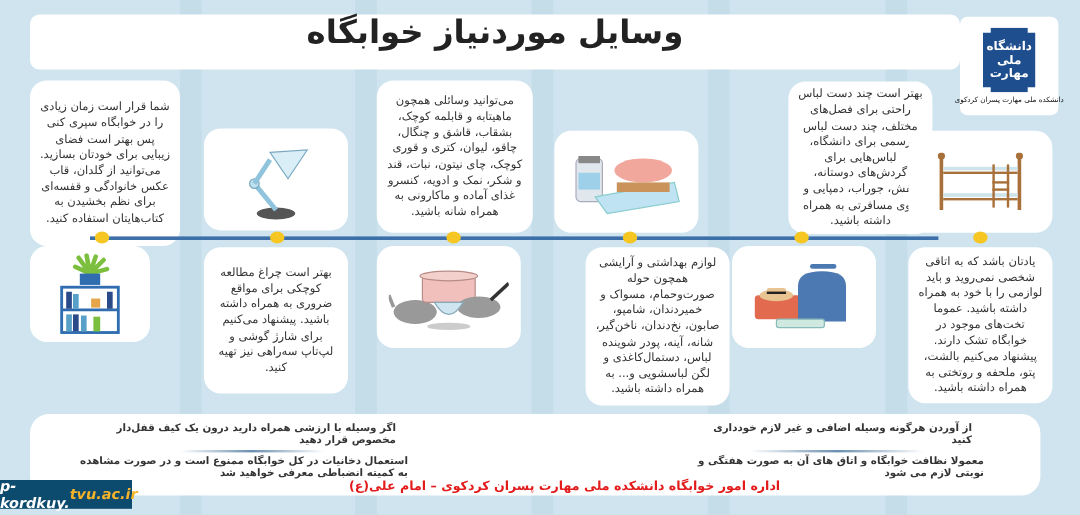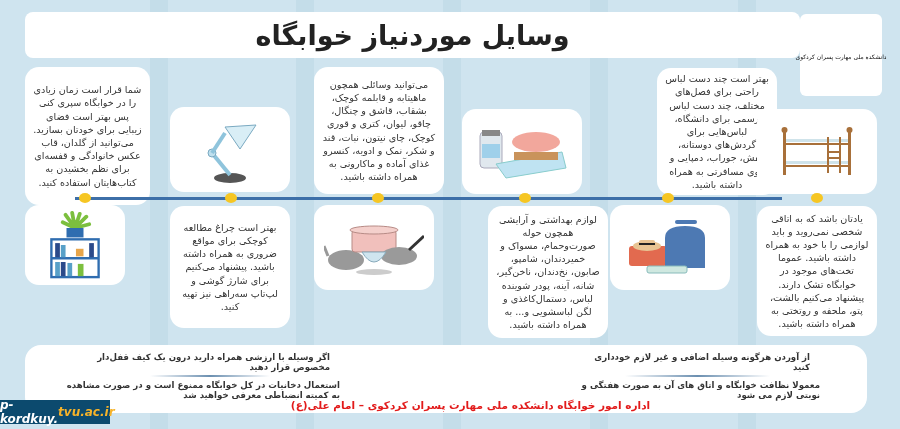--- a/index.html
+++ b/index.html
@@ -10,21 +10,21 @@
     position: relative;
     direction: rtl;
   }
   .bg-stripe {
     position: absolute; top: 0; bottom: 0; width: 18px;
     background: #c4dde9;
   }
   .title-box {
     position: absolute; left: 25px; top: 12px; width: 775px; height: 46px;
     background: #fff; border-radius: 8px;
-    display: flex; align-items: center; justify-content: center;
+    display: flex; justify-content: center;
   }
   .title-box h1 {
     font-size: 27px; font-weight: bold; color: #222;
     letter-spacing: 1px;
   }
   .logo {
     position: absolute; left: 800px; top: 14px; width: 82px; height: 82px;
     background: #fff; border-radius: 6px;
     display: flex; flex-direction: column; align-items: center; justify-content: center;
   }
@@ -82,20 +82,21 @@
 <div class="bg-stripe" style="left:296px"></div>
 <div class="bg-stripe" style="left:443px"></div>
 <div class="bg-stripe" style="left:590px"></div>
 <div class="bg-stripe" style="left:738px"></div>
 
 <div class="title-box">
   <h1>وسایل موردنیاز خوابگاه</h1>
 </div>
 
 <div class="logo">
+  <div class="logo-emblem">دانشگاه ملی مهارت</div>
   <div class="logo-caption">دانشکده ملی مهارت پسران کردکوی</div>
 </div>
 
 <div class="card" style="left:25px;top:67px;width:125px;height:138px;">
   <p>شما قرار است زمان زیادی را در خوابگاه سپری کنی پس بهتر است فضای زیبایی برای خودتان بسازید. می‌توانید از گلدان، قاب عکس خانوادگی و قفسه‌ای برای نظم بخشیدن به کتاب‌هایتان استفاده کنید.</p>
 </div>
 <div class="card illus" style="left:25px;top:205px;width:100px;height:80px;">
   <svg width="70" height="72" viewBox="0 0 70 72">
     <path d="M35 18 L25 4 M35 18 L32 2 M35 18 L40 3 M35 18 L47 6 M35 18 L22 12 M35 18 L50 14" stroke="#7cbf3e" stroke-width="4" stroke-linecap="round"></path>
     <rect x="26" y="18" width="18" height="10" fill="#2f6db0"></rect>
@@ -119,21 +120,21 @@
     <circle cx="22" cy="38" r="4" fill="#bfe0ee" stroke="#7aa9c1"></circle>
     <line x1="22" y1="38" x2="35" y2="18" stroke="#8fc4dc" stroke-width="4"></line>
     <polygon points="35,12 66,10 50,34" fill="#d9eef6" stroke="#7aa9c1"></polygon>
   </svg>
 </div>
 <div class="card" style="left:170px;top:206px;width:120px;height:122px;">
   <p>بهتر است چراغ مطالعه کوچکی برای مواقع ضروری به همراه داشته باشید. پیشنهاد می‌کنیم برای شارژ گوشی و لپ‌تاپ سه‌راهی نیز تهیه کنید.</p>
 </div>
 
 <div class="card" style="left:314px;top:67px;width:130px;height:127px;">
-  <p>می‌توانید وسائلی همچون ماهیتابه و قابلمه کوچک، بشقاب، قاشق و چنگال، چاقو، لیوان، کتری و قوری کوچک، چای نیتون، نبات، قند و شکر، نمک و ادویه، کنسرو غذای آماده و ماکارونی به همراه داشته باشید.</p>
+  <p>می‌توانید وسائلی همچون ماهیتابه و قابلمه کوچک، بشقاب، قاشق و چنگال، چاقو، لیوان، کتری و قوری کوچک، چای نیتون، نبات، قند و شکر، نمک و ادویه، کنسرو غذای آماده و ماکارونی به همراه شانه باشید.</p>
 </div>
 <div class="card illus" style="left:314px;top:205px;width:120px;height:85px;">
   <svg width="100" height="60" viewBox="0 0 100 60">
     <ellipse cx="22" cy="42" rx="18" ry="10" fill="#999"></ellipse>
     <path d="M4 38 L0 28" stroke="#999" stroke-width="3"></path>
     <rect x="28" y="12" width="44" height="22" rx="3" fill="#f1c0bc" stroke="#b78b86"></rect>
     <ellipse cx="50" cy="12" rx="24" ry="4" fill="#f4d0cc" stroke="#b78b86"></ellipse>
     <ellipse cx="75" cy="38" rx="18" ry="9" fill="#9a9a9a"></ellipse>
     <line x1="85" y1="32" x2="100" y2="18" stroke="#333" stroke-width="3"></line>
     <path d="M38 34 Q50 54 62 34 Z" fill="#cfe5ef" stroke="#8ab"></path>

